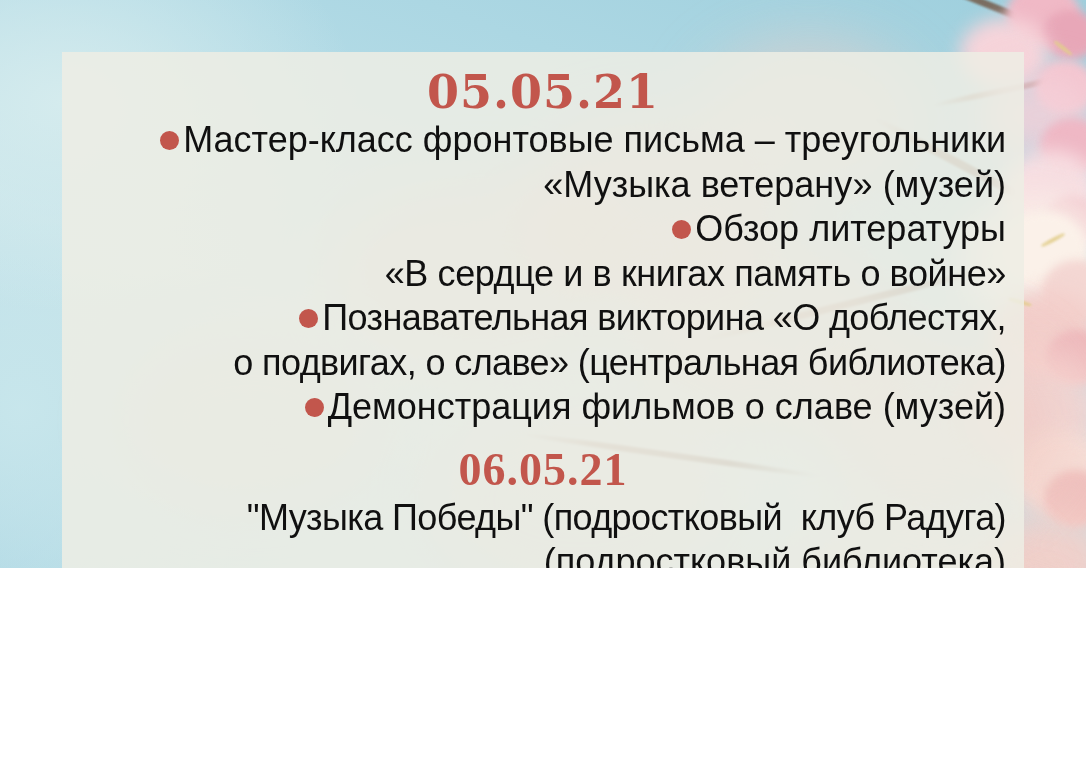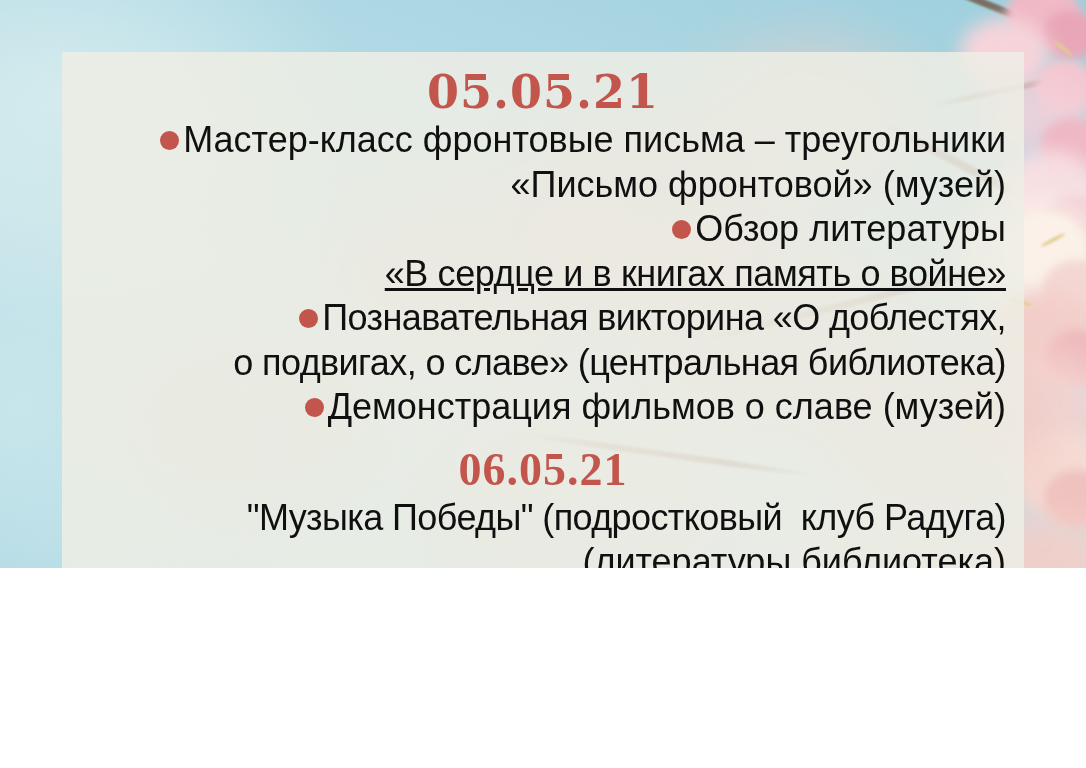--- a/index.html
+++ b/index.html
@@ -105,21 +105,20 @@
     font-size: 36px;
     line-height: 1.18;
     margin: 0;
     padding: 1px 0;
     white-space: pre-wrap;
     text-align: right;
   }
   .line.condensed {
     font-stretch: condensed;
     letter-spacing: -0.4px;
-    text-decoration: underline;
   }
   .line.tight {
     letter-spacing: -0.6px;
   }
 
   .bullet {
     display: inline-block;
     width: 19px;
     height: 19px;
     border-radius: 50%;
@@ -199,36 +198,36 @@
     <div class="stamen" style="left:930px;  top:712px; width:24px; height:4px; transform:rotate(-10deg);"></div>
   </div>
 
   <div class="panel">
     <div class="content">
 
       <div class="date-heading">05.05.21</div>
 
       <p class="line"><span class="bullet"></span><span>Мастер-класс фронтовые письма – треугольники</span></p>
 
-      <p class="line"><span>«Письмо фронтовой» (музей)</span></p>
+      <p class="line"><span>«Музыка ветерану» (музей)</span></p>
 
       <p class="line"><span class="bullet"></span><span>Обзор литературы</span></p>
 
       <p class="line condensed"><span>«В сердце и в книгах память о войне»</span></p>
 
       <p class="line tight"><span class="bullet"></span><span>Познавательная викторина «О доблестях,</span></p>
 
       <p class="line tight"><span>о подвигах, о славе» (центральная библиотека)</span></p>
 
       <p class="line"><span class="bullet"></span><span>Демонстрация фильмов о славе (музей)</span></p>
 
       <div class="date-heading second">06.05.21</div>
 
 
 
       <p class="line tight"><span>"Музыка Победы" (подростковый  клуб Радуга)</span></p>
 
-      <p class="line"><span>(литературы библиотека)</span></p>
+      <p class="line"><span>(подростковый библиотека)</span></p>
 
     </div>
   </div>
 
 </div>
 
 </body></html>

